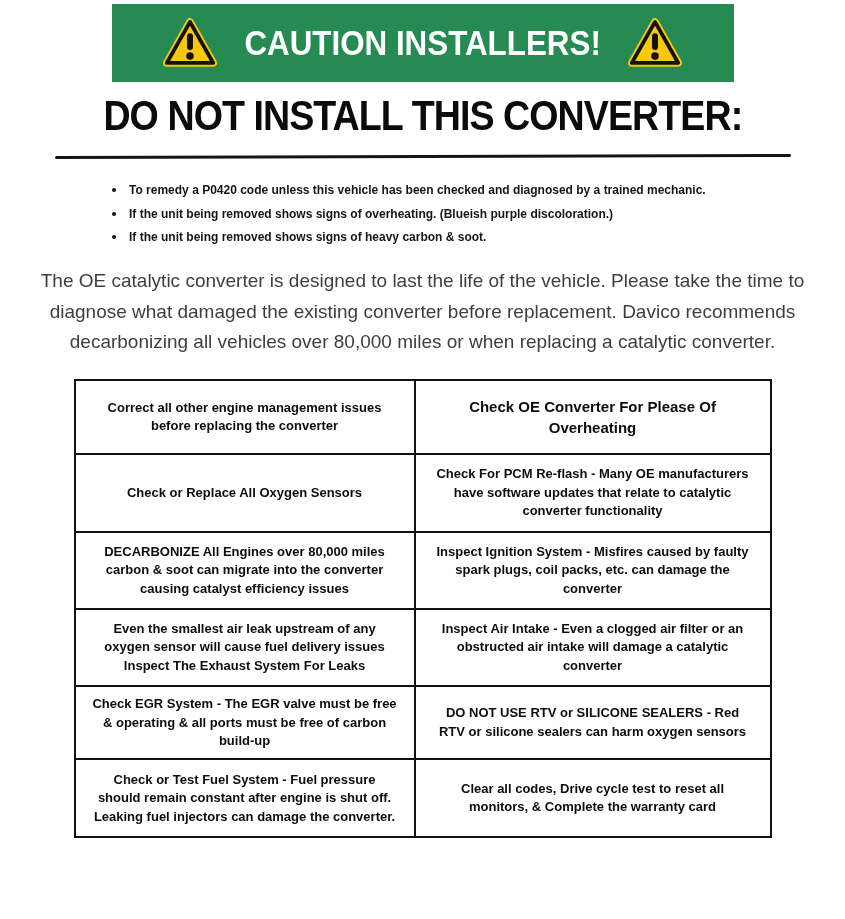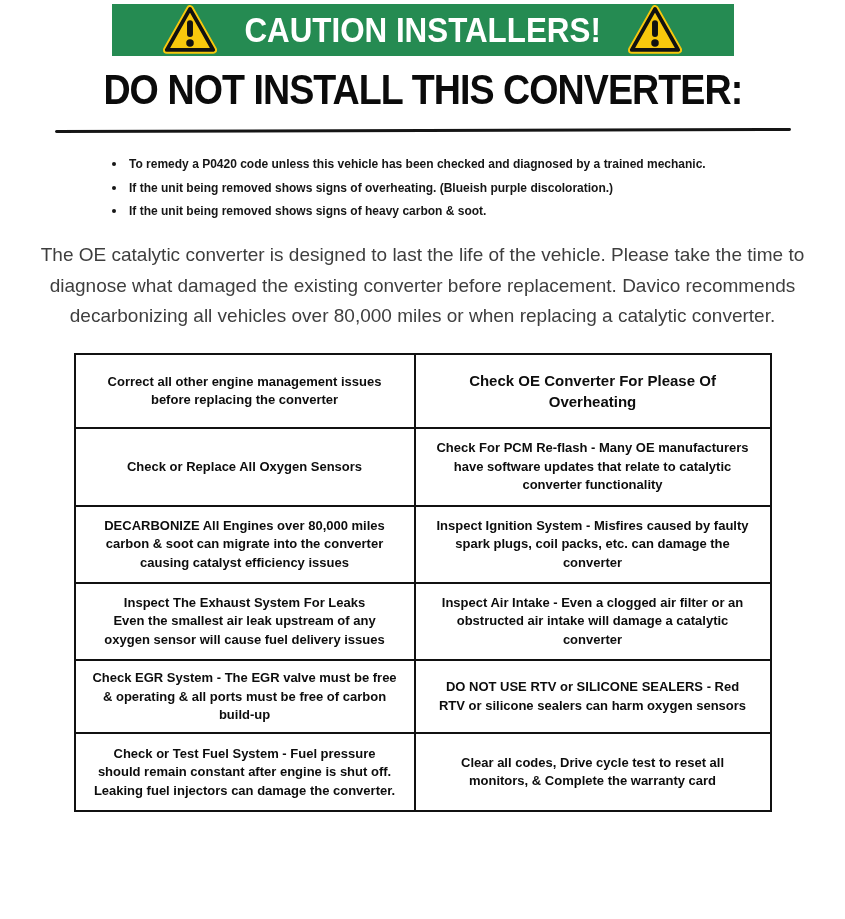--- a/index.html
+++ b/index.html
@@ -9,21 +9,21 @@
     height: 919px;
     font-family: "Liberation Sans", sans-serif;
     color: #111;
     overflow: hidden;
   }
   .page { width: 845px; height: 919px; position: relative; }
 
   
   .banner {
     width: 622px;
-    height: 52px;
+    height: 78px;
     margin: 4px auto 0 auto;
     background: #258b52;
     display: flex;
     align-items: center;
     justify-content: center;
     gap: 18px;
   }
   .banner-text {
     color: #ffffff;
     font-size: 33px;
@@ -192,22 +192,22 @@
       <div class="t-cell left">
         <span class="cell-line">DECARBONIZE All Engines over 80,000 miles carbon &amp; soot can migrate into the converter causing catalyst efficiency issues</span>
       </div>
       <div class="t-cell">
         <span class="cell-line">Inspect Ignition System - Misfires caused by faulty spark plugs, coil packs, etc. can damage the converter</span>
       </div>
     </div>
 
     <div class="t-row">
       <div class="t-cell left">
+        <span class="cell-line">Even the smallest air leak upstream of any oxygen sensor will cause fuel delivery issues</span>
         <span class="cell-line">Inspect The Exhaust System For Leaks</span>
-        <span class="cell-line">Even the smallest air leak upstream of any oxygen sensor will cause fuel delivery issues</span>
       </div>
       <div class="t-cell">
         <span class="cell-line">Inspect Air Intake - Even a clogged air filter or an obstructed air intake will damage a catalytic converter</span>
       </div>
     </div>
 
     <div class="t-row">
       <div class="t-cell left">
         <span class="cell-line">Check EGR System - The EGR valve must be free &amp; operating &amp; all ports must be free of carbon build-up</span>
       </div>

